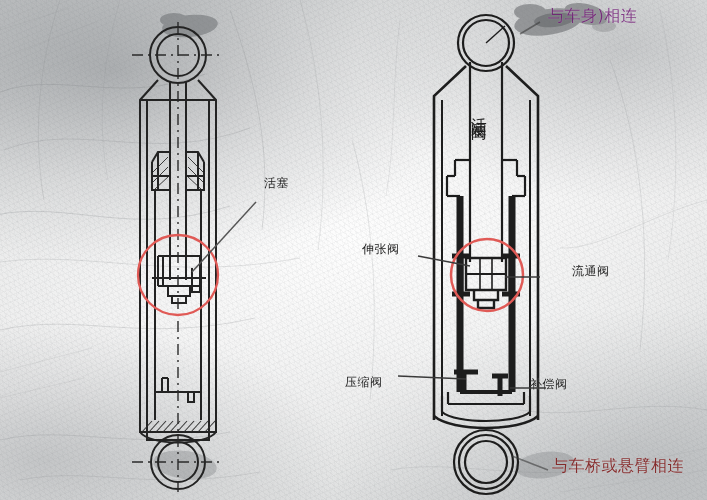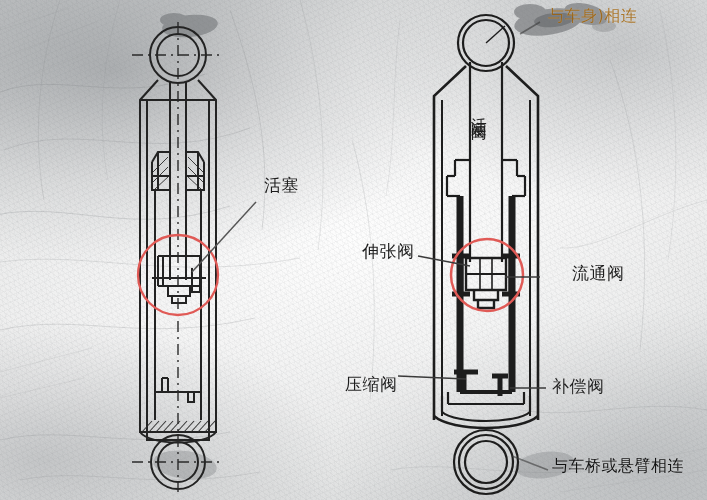--- a/index.html
+++ b/index.html
@@ -27,28 +27,28 @@
       repeating-linear-gradient(79deg, rgba(112,116,120,.07) 0 1px, rgba(255,255,255,0) 1px 5px),
       repeating-linear-gradient(-61deg, rgba(118,122,126,.06) 0 1px, rgba(255,255,255,0) 1px 9px);
   }
   .bg-scratch{position:absolute;inset:0;}
 
   
   .draw{position:absolute;left:0;top:0;}
   .smudge{position:absolute;}
 
   
-  .lbl{position:absolute;color:#1d1d1d;font-size:17px;line-height:1.05;
+  .lbl{position:absolute;color:#1d1d1d;font-size:12px;line-height:1.05;
        letter-spacing:.5px;white-space:nowrap;
        font-family:"DejaVu Sans","Liberation Sans",sans-serif;
        text-shadow:0 0 1px rgba(255,255,255,.55);}
   .lbl.small{font-size:16px;}
   .lbl.vert{writing-mode:vertical-rl;text-orientation:upright;letter-spacing:3px;font-size:16px;}
-  .lbl.faded{color:#000000;opacity:.9;}
-  .lbl.hazy{color:#a16207;opacity:.82;}
+  .lbl.faded{color:#7f1d1d;opacity:.9;}
+  .lbl.hazy{color:#701a75;opacity:.82;}
 </style>
 </head>
 <body>
 
 <div id="stage">
 
   <div class="bg-base"></div>
   <div class="bg-noise"></div>
 
   <svg class="bg-scratch" width="707" height="500">
@@ -282,19 +282,19 @@
   <div class="lbl" style="left:264px;top:177px">活塞</div>
 
   <div class="lbl vert" style="left:470px;top:105px">活塞阀</div>
 
   <div class="lbl" style="left:362px;top:243px">伸张阀</div>
 
   <div class="lbl" style="left:572px;top:265px">流通阀</div>
 
   <div class="lbl" style="left:345px;top:376px">压缩阀</div>
 
-  <div class="lbl" style="left:552px;top:378px">补偿阀</div>
+  <div class="lbl" style="left:530px;top:378px">补偿阀</div>
 
   <div class="lbl small hazy" style="left:548px;top:8px">与车身)相连</div>
 
   <div class="lbl small faded" style="left:552px;top:458px">与车桥或悬臂相连</div>
 
 </div>
 
 </body></html>

